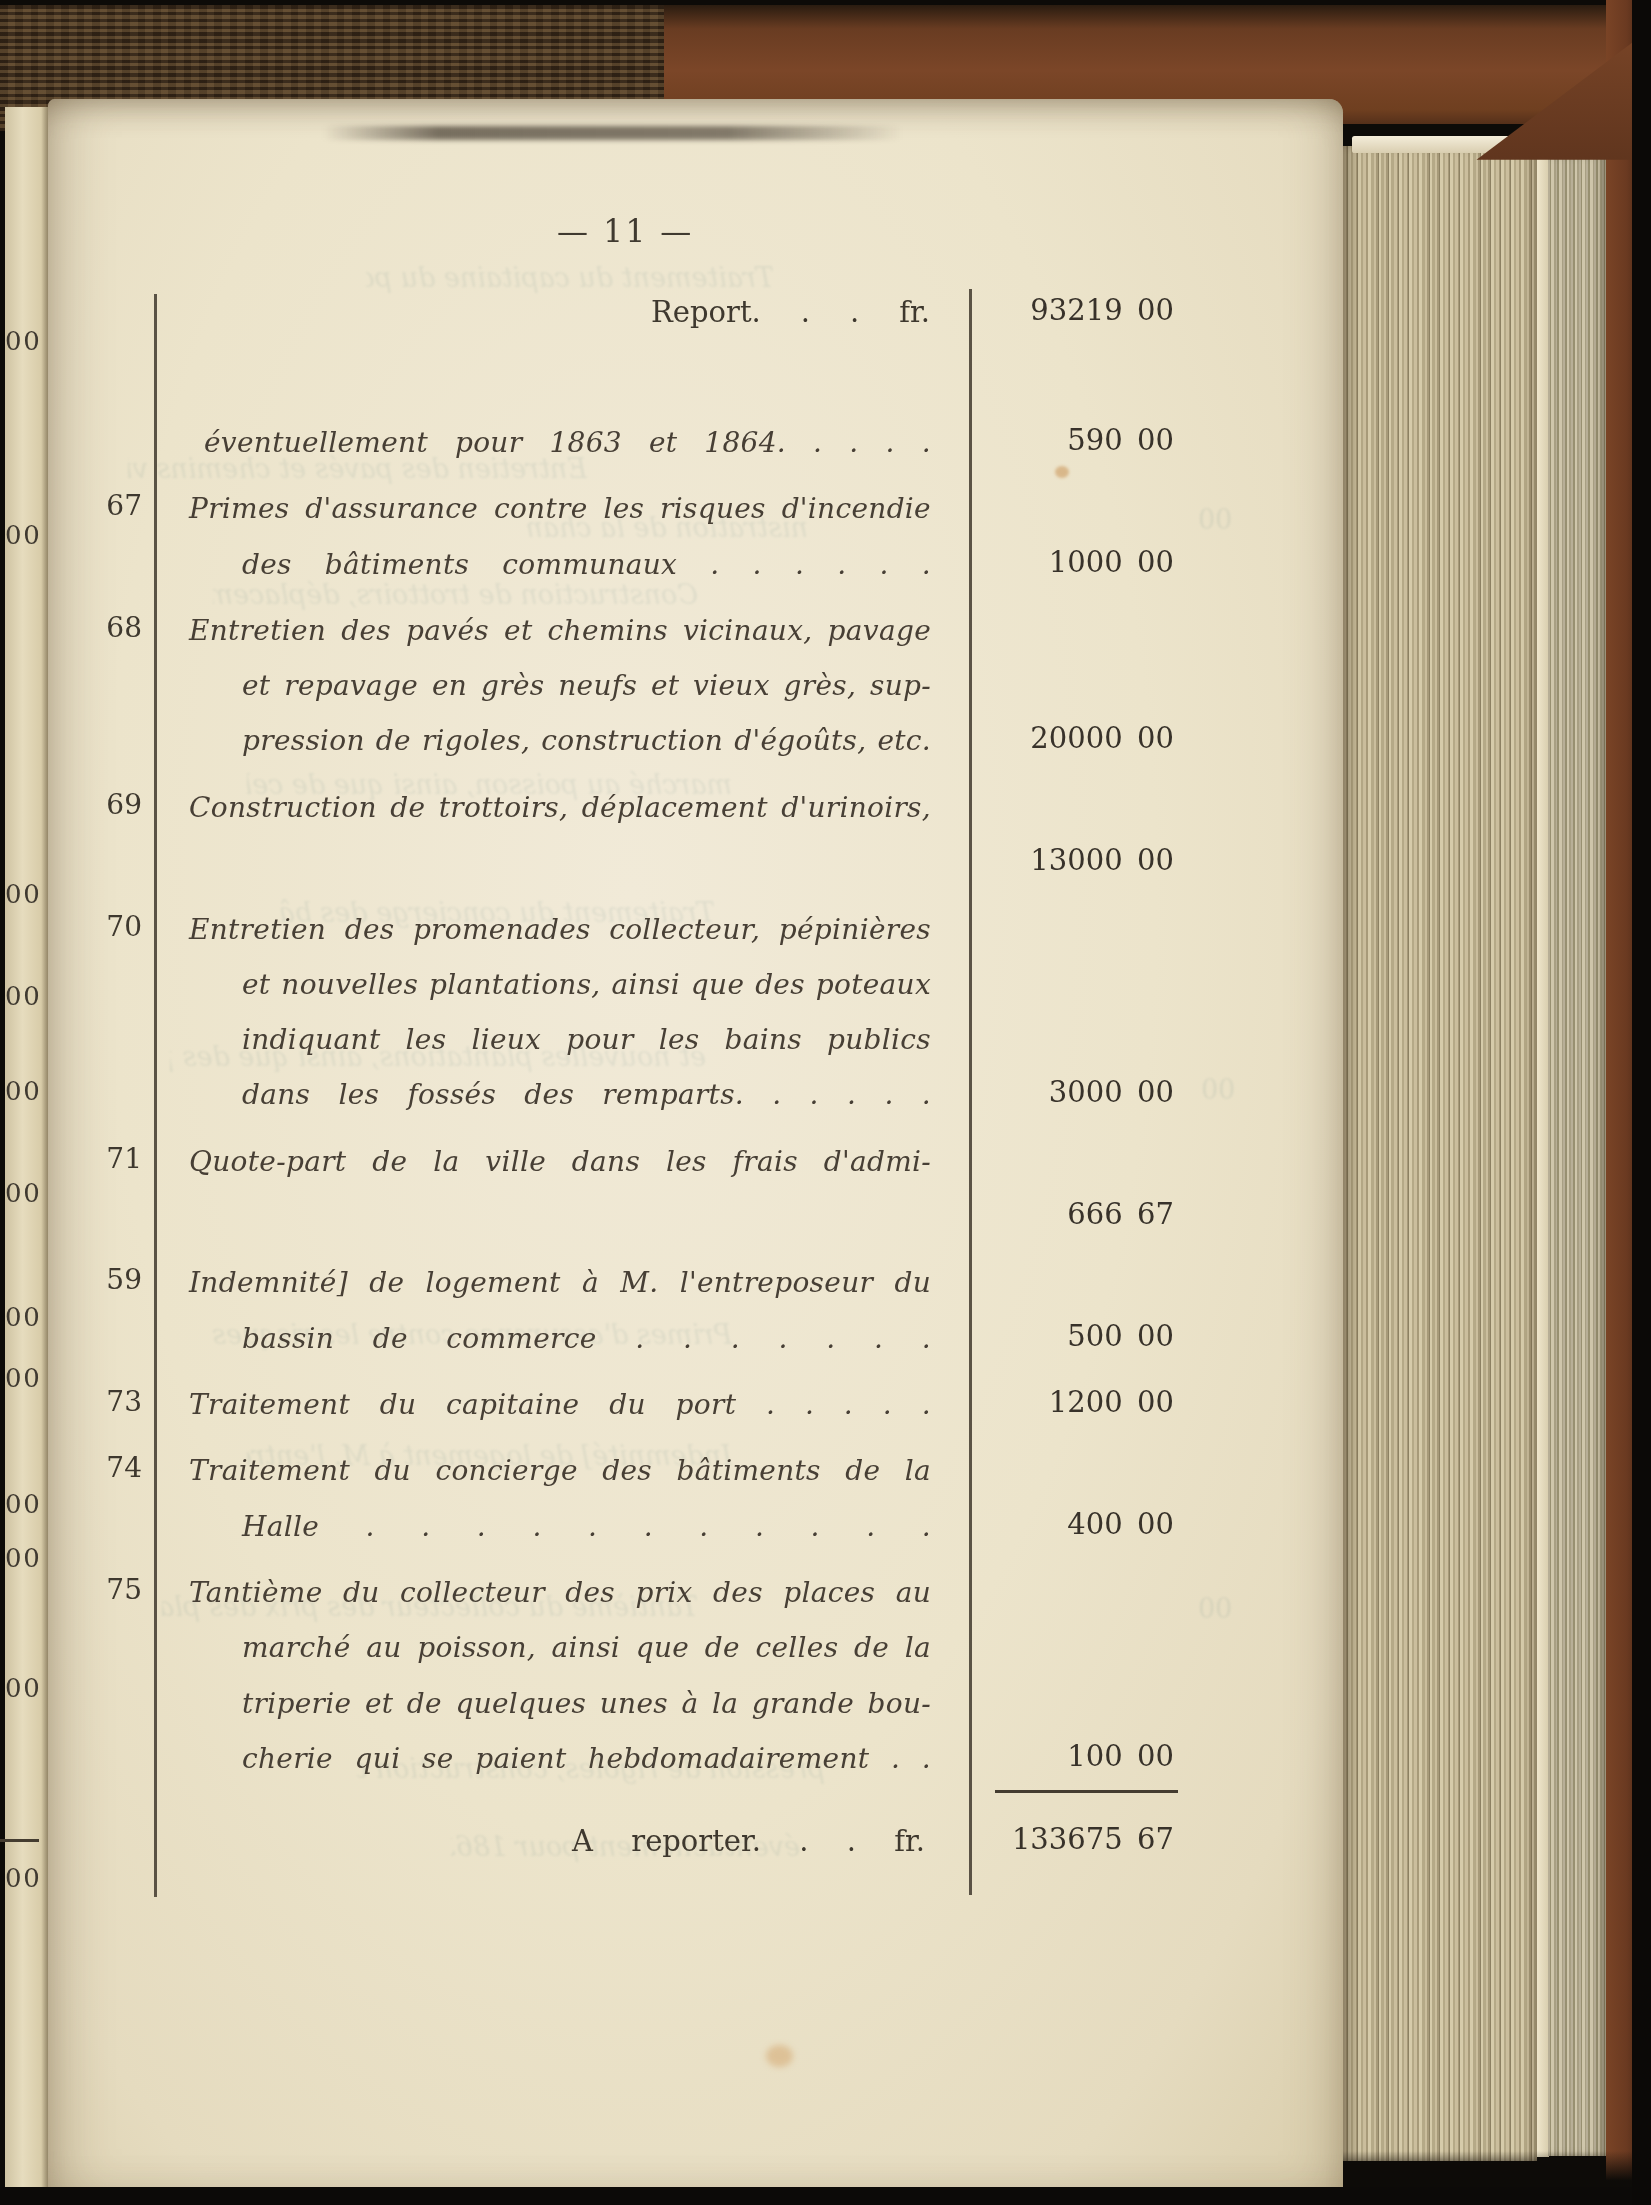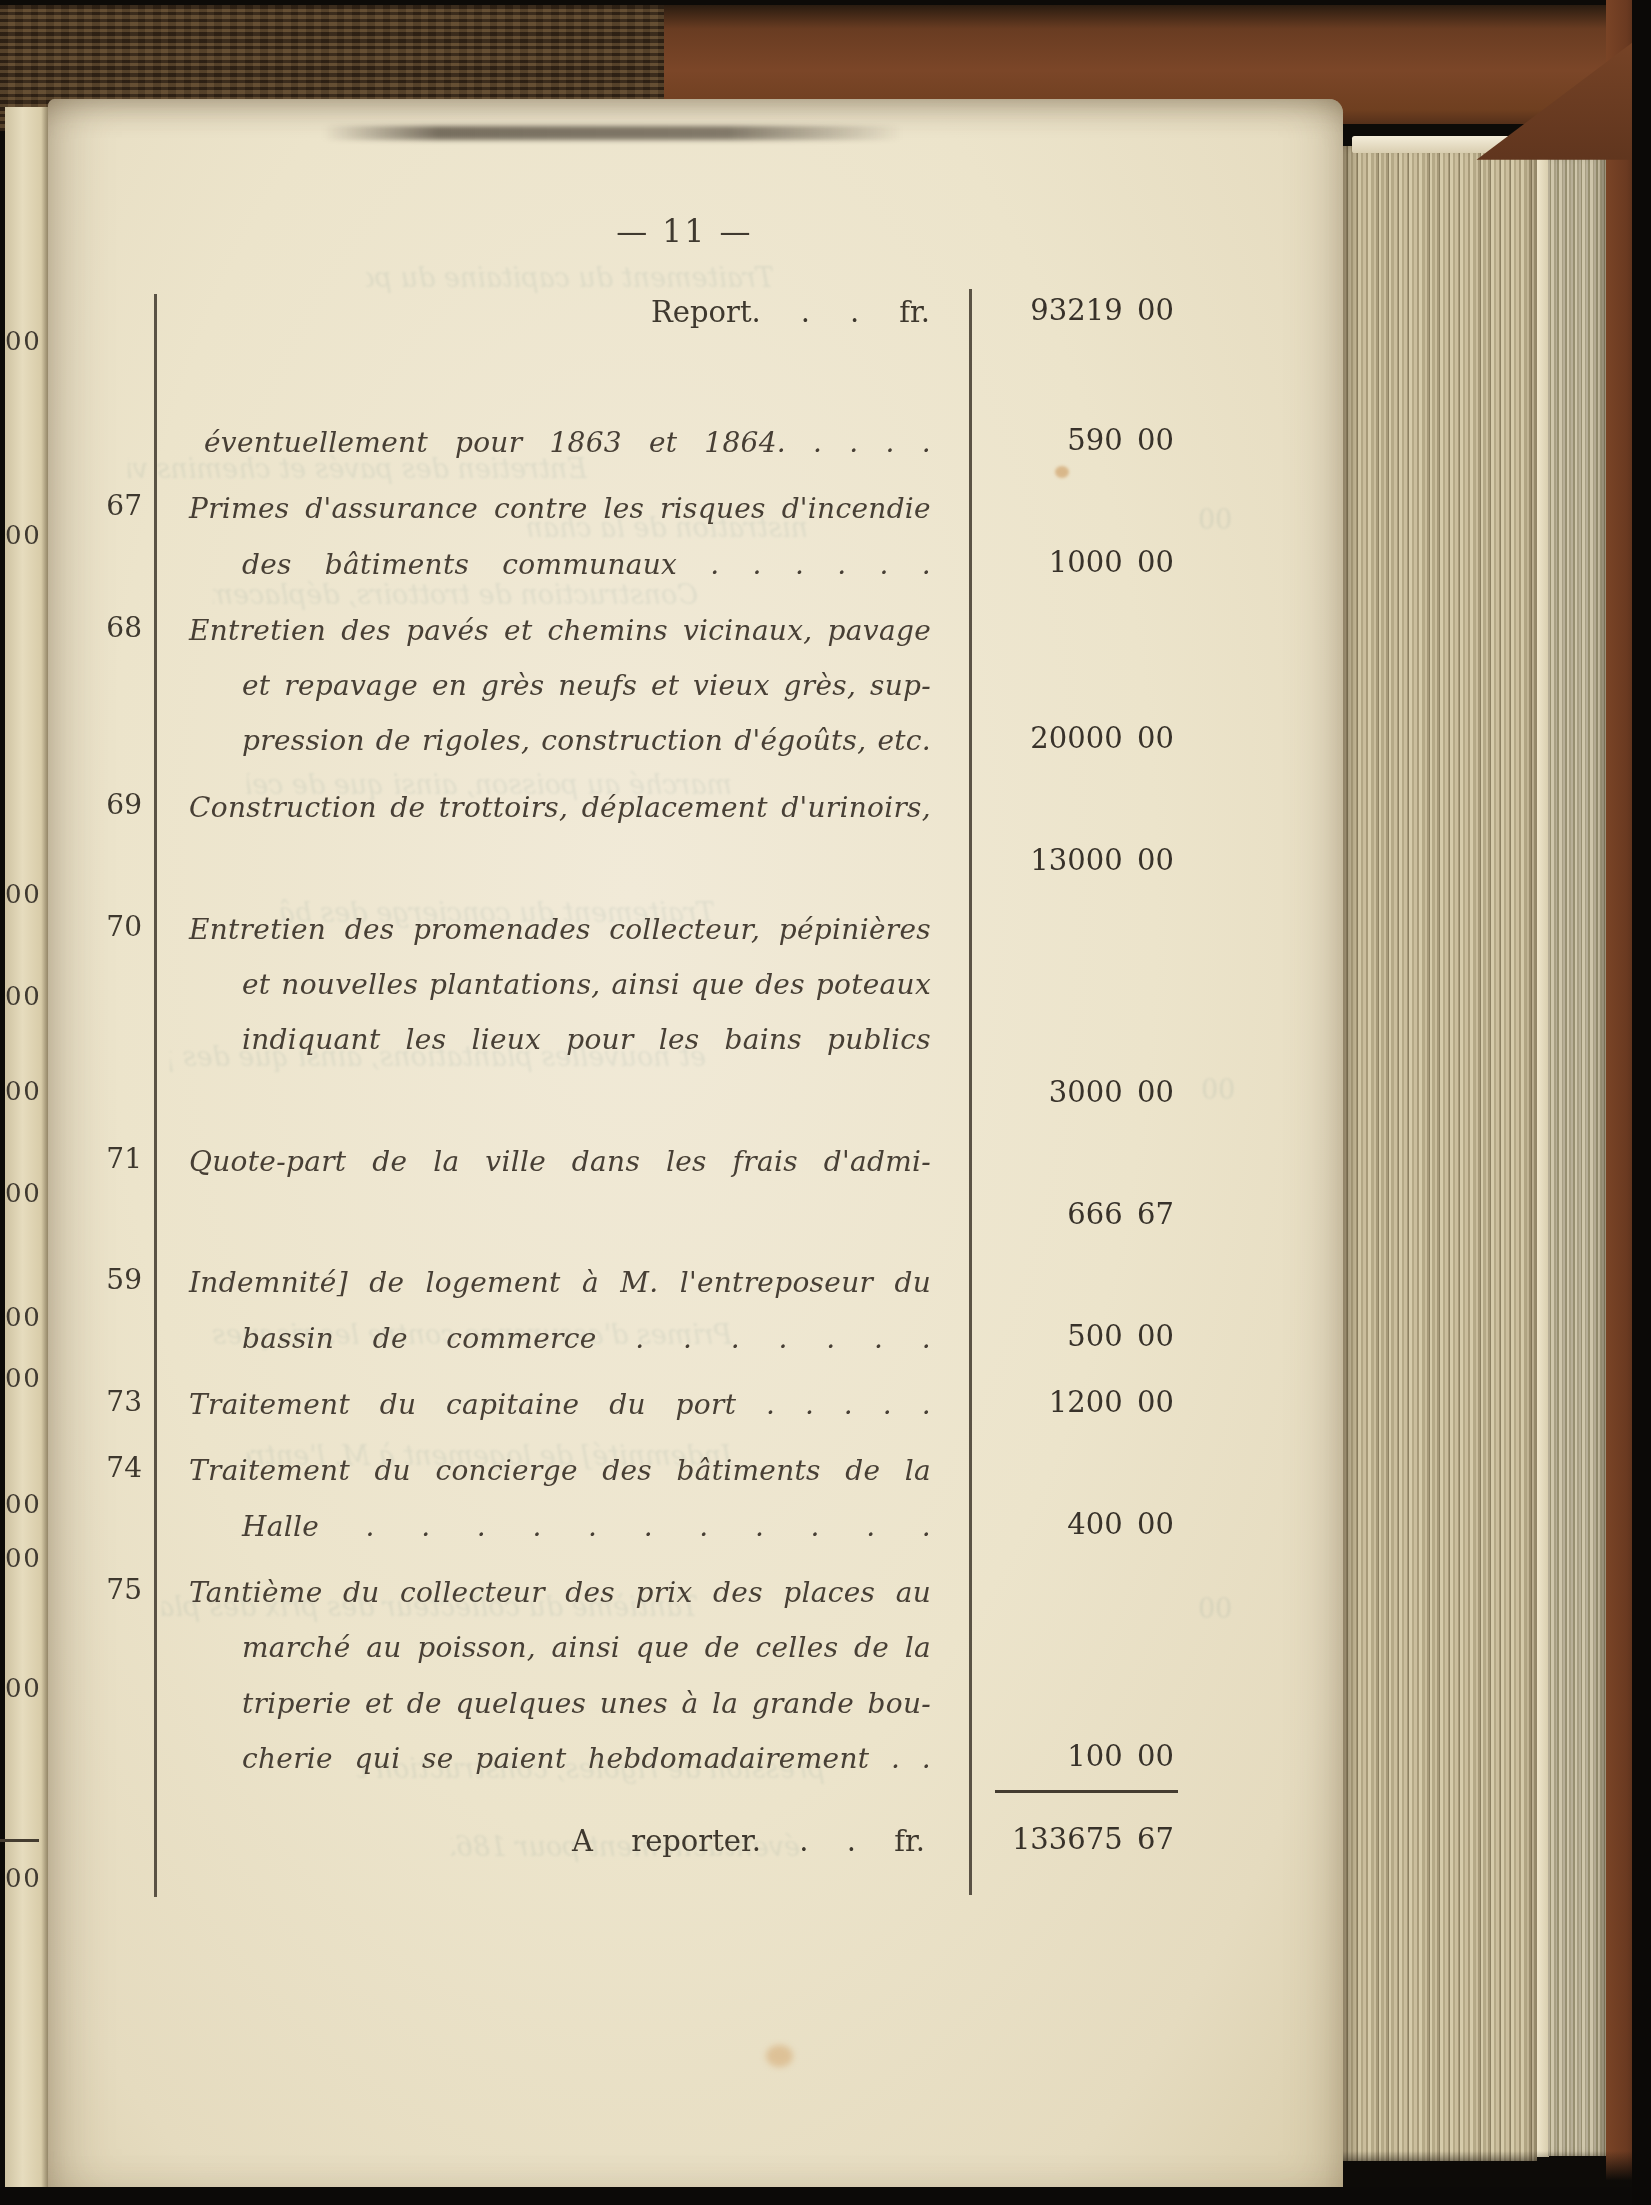--- a/index.html
+++ b/index.html
@@ -38,21 +38,21 @@
   .fe-gap{position:absolute;left:1537px;top:153px;width:12px;height:2004px;z-index:4;
     background:linear-gradient(90deg,#efe6cc,#d8cdad);}
   .fe-b{position:absolute;left:1548px;top:155px;width:58px;height:2001px;z-index:4;
     background:repeating-linear-gradient(90deg,#b8af97 0 1.7px,#989071 1.7px 3.4px,#cfc6ab 3.4px 6px,#a89f83 6px 7.7px);
     box-shadow:inset -6.8px 0 10.2px -4.3px rgba(50,38,20,.5);}
   .black-br{position:absolute;left:1343px;top:2151px;width:309px;height:54px;z-index:6;
     background:linear-gradient(180deg,rgba(13,11,8,0),#0d0b08 55%);}
   .black-bottom{position:absolute;left:0;top:2187px;width:1651px;height:18.7px;z-index:6;background:#0c0a08;}
 
   
-  .pageno{position:absolute;left:498px;top:213px;width:255px;z-index:10;text-align:right;
+  .pageno{position:absolute;left:498px;top:213px;width:255px;z-index:10;text-align:center;
     font-size:31px;letter-spacing:2.6px;color:#403a30;}
   .line{position:absolute;z-index:10;font-style:italic;font-size:28px;line-height:39px;height:39px;
     color:#473f35;letter-spacing:0.3px;text-align:justify;text-align-last:justify;white-space:normal;}
   .hline{position:absolute;z-index:10;font-size:29px;line-height:39px;color:#3e382e;
     text-align:justify;text-align-last:justify;}
   .rownum{position:absolute;left:81px;width:61px;z-index:10;font-size:28px;color:#3e382e;text-align:right;}
   .amount{position:absolute;left:989px;width:185px;z-index:10;display:flex;justify-content:flex-end;gap:14.5px;
     font-size:29px;color:#38322a;}
   .vrule{position:absolute;width:2.6px;background:#4a4236;z-index:9;opacity:.9;}
   .hrule{position:absolute;height:2.6px;background:#443c30;z-index:9;}
@@ -146,20 +146,21 @@
 
   <div class="line" style="left:189px;top:611px;width:742px">Entretien des pavés et chemins vicinaux, pavage</div>
   <div class="line" style="left:242px;top:666px;width:689px">et repavage en grès neufs et vieux grès, sup-</div>
   <div class="line" style="left:242px;top:721px;width:689px">pression de rigoles, construction d'égoûts, etc.</div>
 
   <div class="line" style="left:189px;top:788px;width:742px">Construction de trottoirs, déplacement d'urinoirs,</div>
 
   <div class="line" style="left:189px;top:910px;width:742px">Entretien des promenades collecteur, pépinières</div>
   <div class="line" style="left:242px;top:1020px;width:689px">indiquant les lieux pour les bains publics</div>
   <div class="line" style="left:242px;top:965px;width:689px">et nouvelles plantations, ainsi que des poteaux</div>
+  <div class="line" style="left:242px;top:1075px;width:689px">dans les fossés des remparts. . . . . .</div>
 
   <div class="line" style="left:189px;top:1142px;width:742px">Quote-part de la ville dans les frais d'admi-</div>
 
   <div class="line" style="left:189px;top:1263px;width:742px">Indemnité] de logement à M. l'entreposeur du</div>
   <div class="line" style="left:242px;top:1319px;width:689px">bassin de commerce . . . . . . .</div>
 
   <div class="line" style="left:189px;top:1385px;width:742px">Traitement du capitaine du port . . . . .</div>
 
   <div class="line" style="left:189px;top:1451px;width:742px">Traitement du concierge des bâtiments de la</div>
   <div class="line" style="left:242px;top:1507px;width:689px">Halle . . . . . . . . . . .</div>

